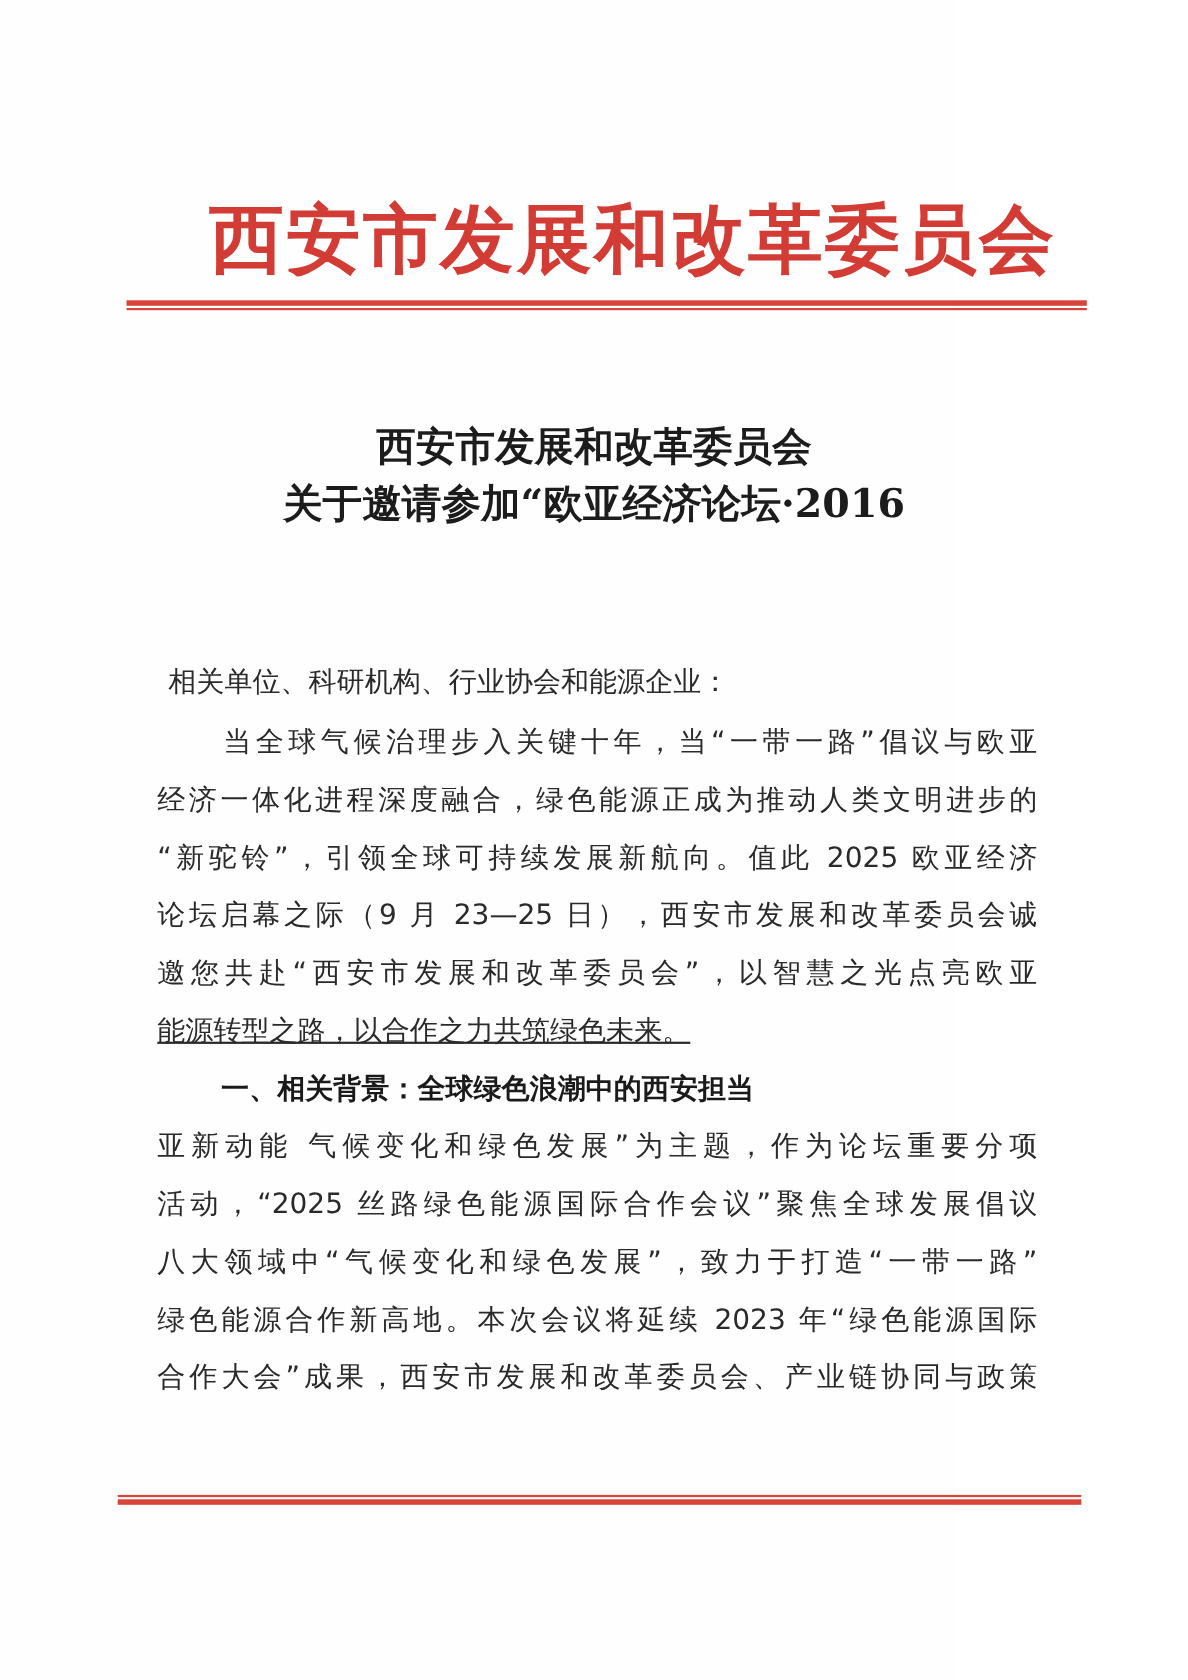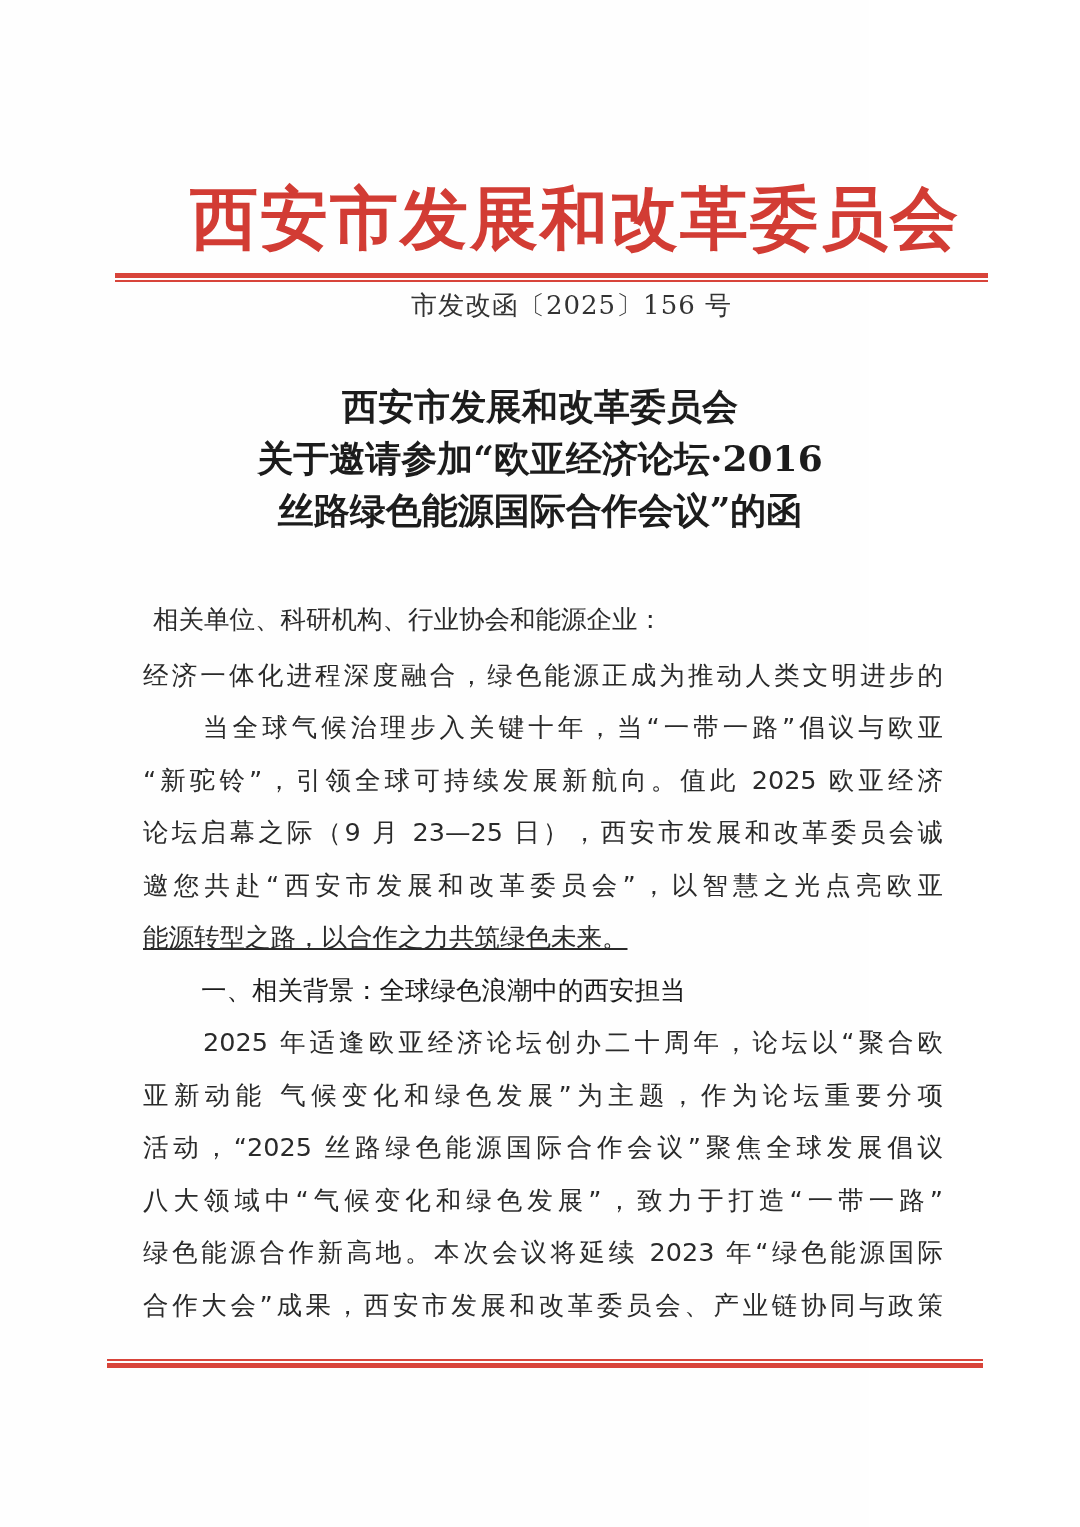--- a/index.html
+++ b/index.html
@@ -100,61 +100,58 @@
       text-align-last: justify;
     }
     .body .line.last {
       text-align-last: left;
       text-decoration: underline;
     }
     .body .indent { padding-left: 60px; }
     .body .salutation { padding-left: 10px; text-align-last: left; font-family: Liberation Mono, monospace; }
     .body .heading {
       padding-left: 58px;
-      font-weight: normal;
+      font-weight: bold;
       text-align-last: left;
       color: #1a1a1a;
     }
   </style>
 </head>
 <body>
 
 <div class="page">
 
   <div class="org-header">西安市发展和改革委员会</div>
 
   <div class="rule rule-top">
     <div class="thick"></div>
     <div class="thin"></div>
   </div>
 
-  <div class="doc-number">市发改函〔2025〕156 号</div>
 
   <div class="title">
     <div>西安市发展和改革委员会</div>
     <div>关于邀请参加“欧亚经济论坛·2016</div>
-    <div>丝路绿色能源国际合作会议”的函</div>
   </div>
 
   <div class="body">
     <div class="line salutation">相关单位、科研机构、行业协会和能源企业：</div>
 
     <div>
+      <div class="line indent">当全球气候治理步入关键十年，当“一带一路”倡议与欧亚</div>
       <div class="line">经济一体化进程深度融合，绿色能源正成为推动人类文明进步的</div>
-      <div class="line indent">当全球气候治理步入关键十年，当“一带一路”倡议与欧亚</div>
       <div class="line">“新驼铃”，引领全球可持续发展新航向。值此 2025 欧亚经济</div>
       <div class="line">论坛启幕之际（9 月 23—25 日），西安市发展和改革委员会诚</div>
       <div class="line">邀您共赴“西安市发展和改革委员会”，以智慧之光点亮欧亚</div>
       <div class="line last">能源转型之路，以合作之力共筑绿色未来。</div>
     </div>
 
     <div class="line heading">一、相关背景：全球绿色浪潮中的西安担当</div>
 
     <div>
-      <div class="line indent">2025 年适逢欧亚经济论坛创办二十周年，论坛以“聚合欧</div>
       <div class="line">亚新动能 气候变化和绿色发展”为主题，作为论坛重要分项</div>
       <div class="line">活动，“2025 丝路绿色能源国际合作会议”聚焦全球发展倡议</div>
       <div class="line">八大领域中“气候变化和绿色发展”，致力于打造“一带一路”</div>
       <div class="line">绿色能源合作新高地。本次会议将延续 2023 年“绿色能源国际</div>
       <div class="line">合作大会”成果，西安市发展和改革委员会、产业链协同与政策</div>
     </div>
   </div>
 
   <div class="rule rule-bottom">
     <div class="thin"></div>

